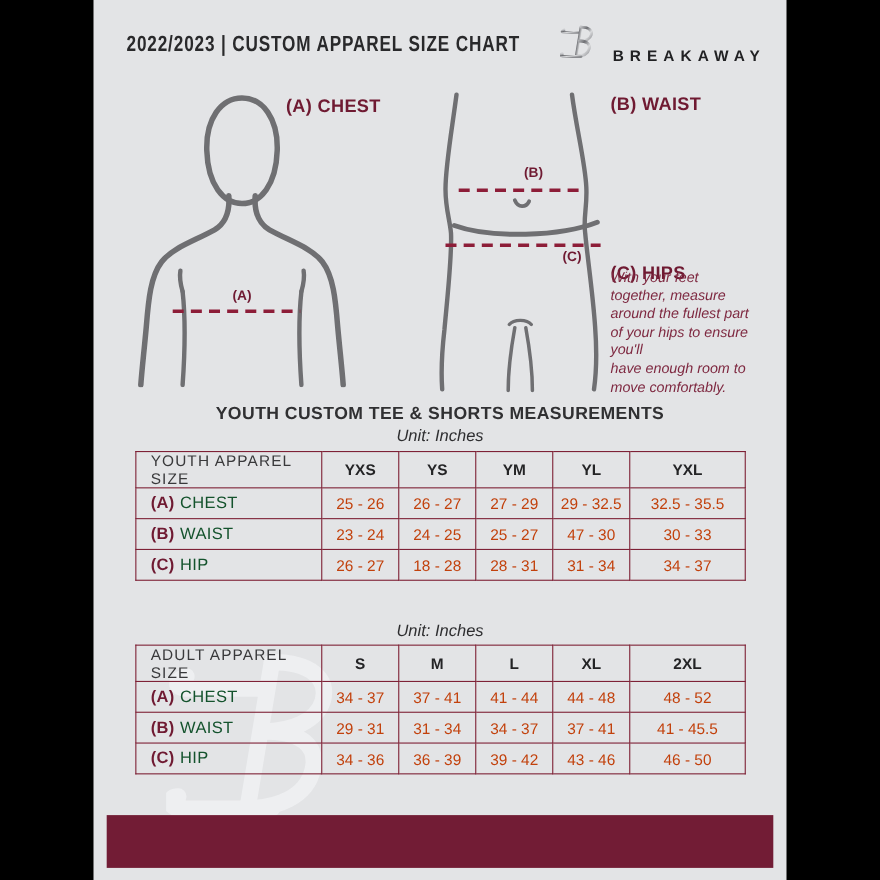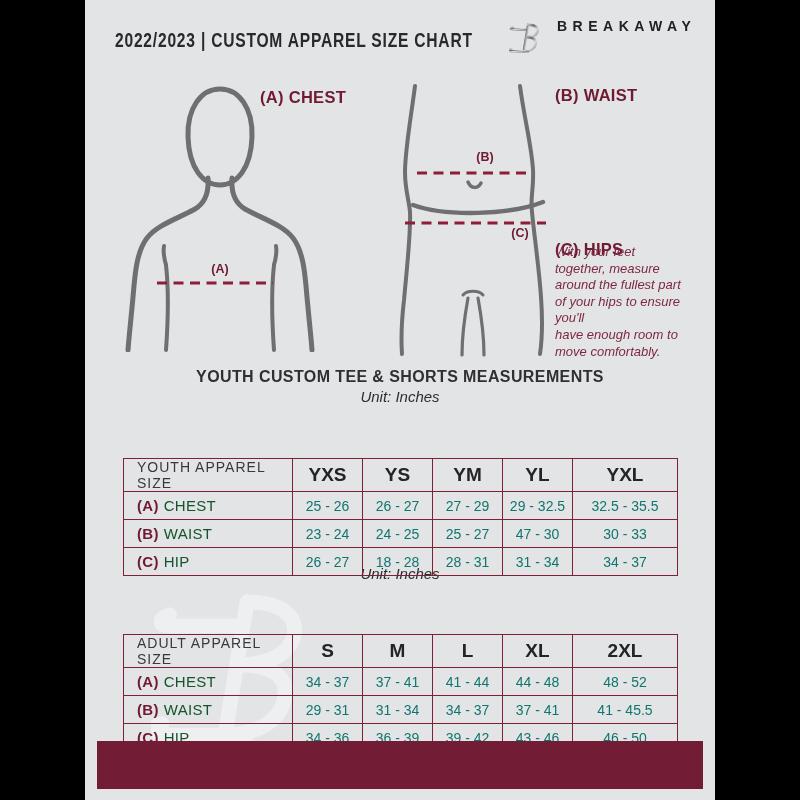--- a/index.html
+++ b/index.html
@@ -6,21 +6,21 @@
   .stage{position:relative;width:800px;height:800px;background:#000;overflow:hidden;
          font-family:"Liberation Sans",sans-serif;}
   .page{position:absolute;left:85px;top:0;width:630px;height:800px;background:#e3e4e6;}
 
   .defs-svg{position:absolute;width:0;height:0;}
 
   
   .header-title{position:absolute;left:30px;top:29px;font-size:20px;font-weight:bold;
                 color:#29292b;white-space:nowrap;transform:scaleX(0.78);transform-origin:left top;
                 letter-spacing:1px;}
-  .brand{position:absolute;left:424px;top:18px;display:flex;align-items:flex-start;gap:11px;}
+  .brand{position:absolute;left:424px;top:18px;display:flex;align-items:flex-end;gap:11px;}
   .brand-logo{width:37px;height:40px;}
   .brand-name{font-size:14px;font-weight:bold;letter-spacing:5.5px;color:#212123;}
 
   
   .fig1{position:absolute;left:30px;top:82px;width:210px;height:270px;}
   .fig2{position:absolute;left:313px;top:82px;width:155px;height:275px;}
   .outline{fill:none;stroke:#6f6f72;stroke-width:4;stroke-linecap:round;}
   .outline-thick{fill:none;stroke:#6f6f72;stroke-width:5;stroke-linecap:round;}
   .dash{stroke:#8d1d38;stroke-width:3.2;stroke-dasharray:10 6.5;fill:none;}
 
@@ -39,32 +39,32 @@
   
   .section-title{position:absolute;left:0;width:630px;text-align:center;font-size:16px;
                  font-weight:bold;color:#303032;letter-spacing:0.4px;}
   .section-unit{position:absolute;left:0;width:630px;text-align:center;font-size:15px;
                 font-style:italic;color:#2e2e30;}
   .youth-title{top:368px;} .youth-unit{top:388px;}
   .adult-title{top:545px;} .adult-unit{top:565px;}
 
   
   table.size-table{position:absolute;left:38px;width:554px;border-collapse:collapse;
-                   table-layout:fixed;z-index:1;margin-top:48px;}
+                   table-layout:fixed;z-index:1;}
   .youth-table{top:410px;} .adult-table{top:586px;}
   .size-table th,.size-table td{border:1.5px solid #7e2136;padding:0;vertical-align:middle;}
   .size-table tr.hdr th{height:29px;}
   .size-table tr.data td{height:27px;}
   th.label-col{text-align:left;padding-left:13px;font-weight:normal;font-size:14px;
                color:#39393b;letter-spacing:1px;}
-  th.size-col{font-size:19px;font-weight:bold;color:#242426;text-align:center;}
+  th.size-col{font-size:14px;font-weight:bold;color:#242426;text-align:center;}
   td.rowlabel{text-align:left;padding-left:13px;font-size:15px;letter-spacing:0.3px;}
   td.rowlabel .pfx{font-weight:bold;color:#6f1a32;}
   td.rowlabel .lbl{color:#14532d;margin-left:5px;}
-  td.val{text-align:center;font-size:14px;color:#0f766e;}
+  td.val{text-align:center;font-size:14px;color:#c2410c;}
 
   .watermark{position:absolute;left:66px;top:576px;width:185px;height:185px;z-index:0;opacity:0.85;}
 
   .footer{position:absolute;left:12px;top:741px;width:606px;height:48px;background:#721c35;z-index:2;}
 </style>
 </head>
 <body>
 
 <div class="stage">
 

